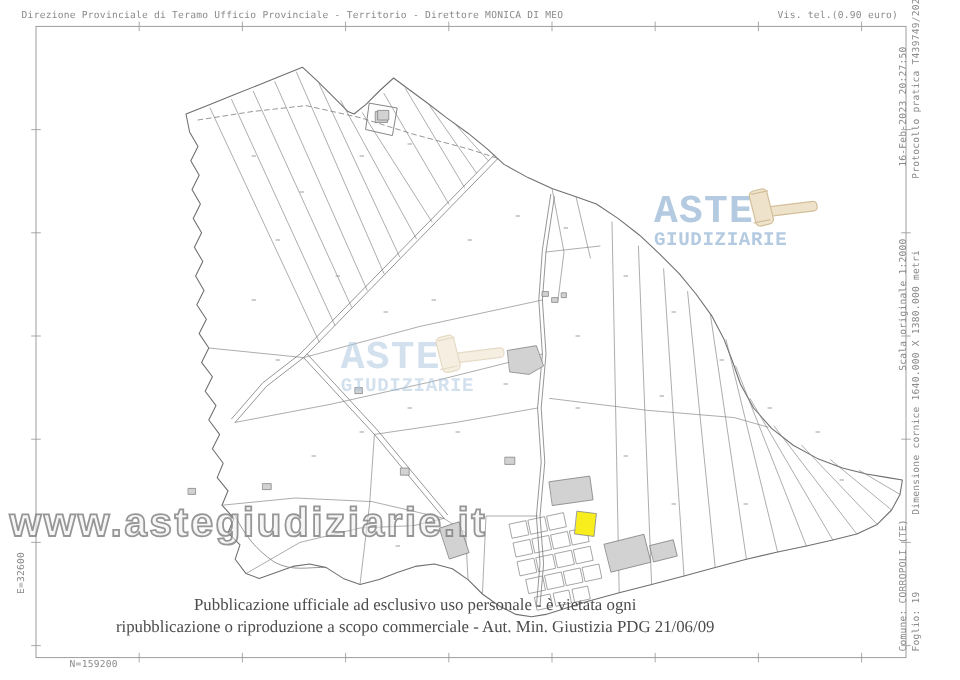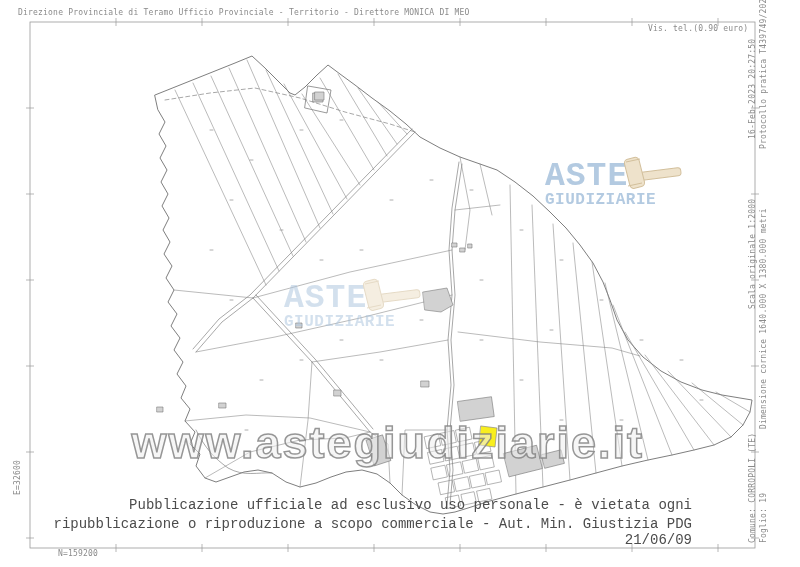--- a/index.html
+++ b/index.html
@@ -1,33 +1,33 @@
 <!DOCTYPE html>
 <html><head>
 <meta charset="utf-8">
 <style>
   html,body{margin:0;padding:0}
   body{width:800px;height:567px;position:relative;background:#ffffff;overflow:hidden;
        font-family:"DejaVu Sans Mono",monospace}
   .m{position:absolute;font:8px "DejaVu Sans Mono",monospace;color:#8a8a8a;white-space:nowrap;letter-spacing:.2px}
   .vt{transform:rotate(-90deg);transform-origin:0 100%}
   #map-svg{position:absolute;left:0;top:0}
-  .wm{position:absolute;left:8px;top:417px;width:636px;text-align:right;
-      font-family:"Liberation Sans",sans-serif;font-size:45px;font-weight:bold;
+  .wm{position:absolute;left:8px;top:417px;width:636px;text-align:left;
+      font-family:"Liberation Sans",sans-serif;font-size:34px;font-weight:bold;
       letter-spacing:2px;color:rgba(238,238,238,.55);
       -webkit-text-stroke:1.5px rgba(125,125,125,.8);white-space:nowrap;pointer-events:none}
   .logo{position:absolute;font-family:Liberation Mono, monospace;font-weight:bold;
         color:#a9c3dd;line-height:1;pointer-events:none}
   .logo .l1{font-size:33px;letter-spacing:1px}
   .logo .l2{font-size:16px;letter-spacing:.5px;margin-top:-1px}
   .logo .gavel{position:absolute;left:78px;top:-6px}
   #logo-top{left:545px;top:160px;opacity:.88}
   #logo-mid{left:284px;top:282px;opacity:.5}
-  .footer{position:absolute;left:0;width:692px;text-align:right;
-          font-family:Liberation Mono, monospace;font-size:14px;color:#4c4c4c}
+  .footer{position:absolute;left:0;width:692px;text-align:center;
+          font-family:Liberation Serif, serif;font-size:14px;color:#4c4c4c}
   #footer-line1{top:497px}
   #footer-line2{top:516px}
 </style>
 </head>
 <body>
 
 <svg id="map-svg" width="800" height="567" viewBox="0 0 800 567" xmlns="http://www.w3.org/2000/svg">
 
   <g stroke="#9a9a9a" stroke-width="0.8" fill="none">
     <rect x="30" y="22" width="725" height="526"></rect>
@@ -171,21 +171,21 @@
       <path d="M210,130h3 M230,200h3 M250,160h3 M300,130h3 M340,120h3 M280,230h3 M320,260h3
                M360,250h3 M390,200h3 M430,180h3 M470,190h3 M520,230h3 M560,260h3 M600,300h3
                M640,340h3 M680,360h3 M700,400h3 M620,420h3 M560,420h3 M520,380h3 M480,340h3
                M420,320h3 M380,360h3 M340,340h3 M300,360h3 M260,380h3 M230,300h3 M210,250h3
                M480,280h3 M550,330h3 M245,430h3 M330,455h3"></path>
     </g>
   </g>
 </svg>
 
 <div class="m" style="left:18px;top:8px">Direzione Provinciale di Teramo  Ufficio Provinciale - Territorio - Direttore MONICA DI MEO</div>
-<div class="m" style="left:648px;top:24px">Vis. tel.(0.90 euro)</div>
+<div class="m" style="left:648px;top:8px">Vis. tel.(0.90 euro)</div>
 
 <div class="m vt" style="left:757px;top:130px">16-Feb-2023 20:27:50</div>
 <div class="m vt" style="left:768px;top:140px">Protocollo pratica T439749/2023</div>
 <div class="m vt" style="left:757px;top:300px">Scala originale 1:2000</div>
 <div class="m vt" style="left:768px;top:420px">Dimensione cornice 1640.000 X 1380.000 metri</div>
 <div class="m vt" style="left:757px;top:534px">Comune: CORROPOLI (TE)</div>
 <div class="m vt" style="left:768px;top:534px">Foglio: 19</div>
 <div class="m vt" style="left:22px;top:486px">E=32600</div>
 <div class="m" style="left:58px;top:549px">N=159200</div>
 

